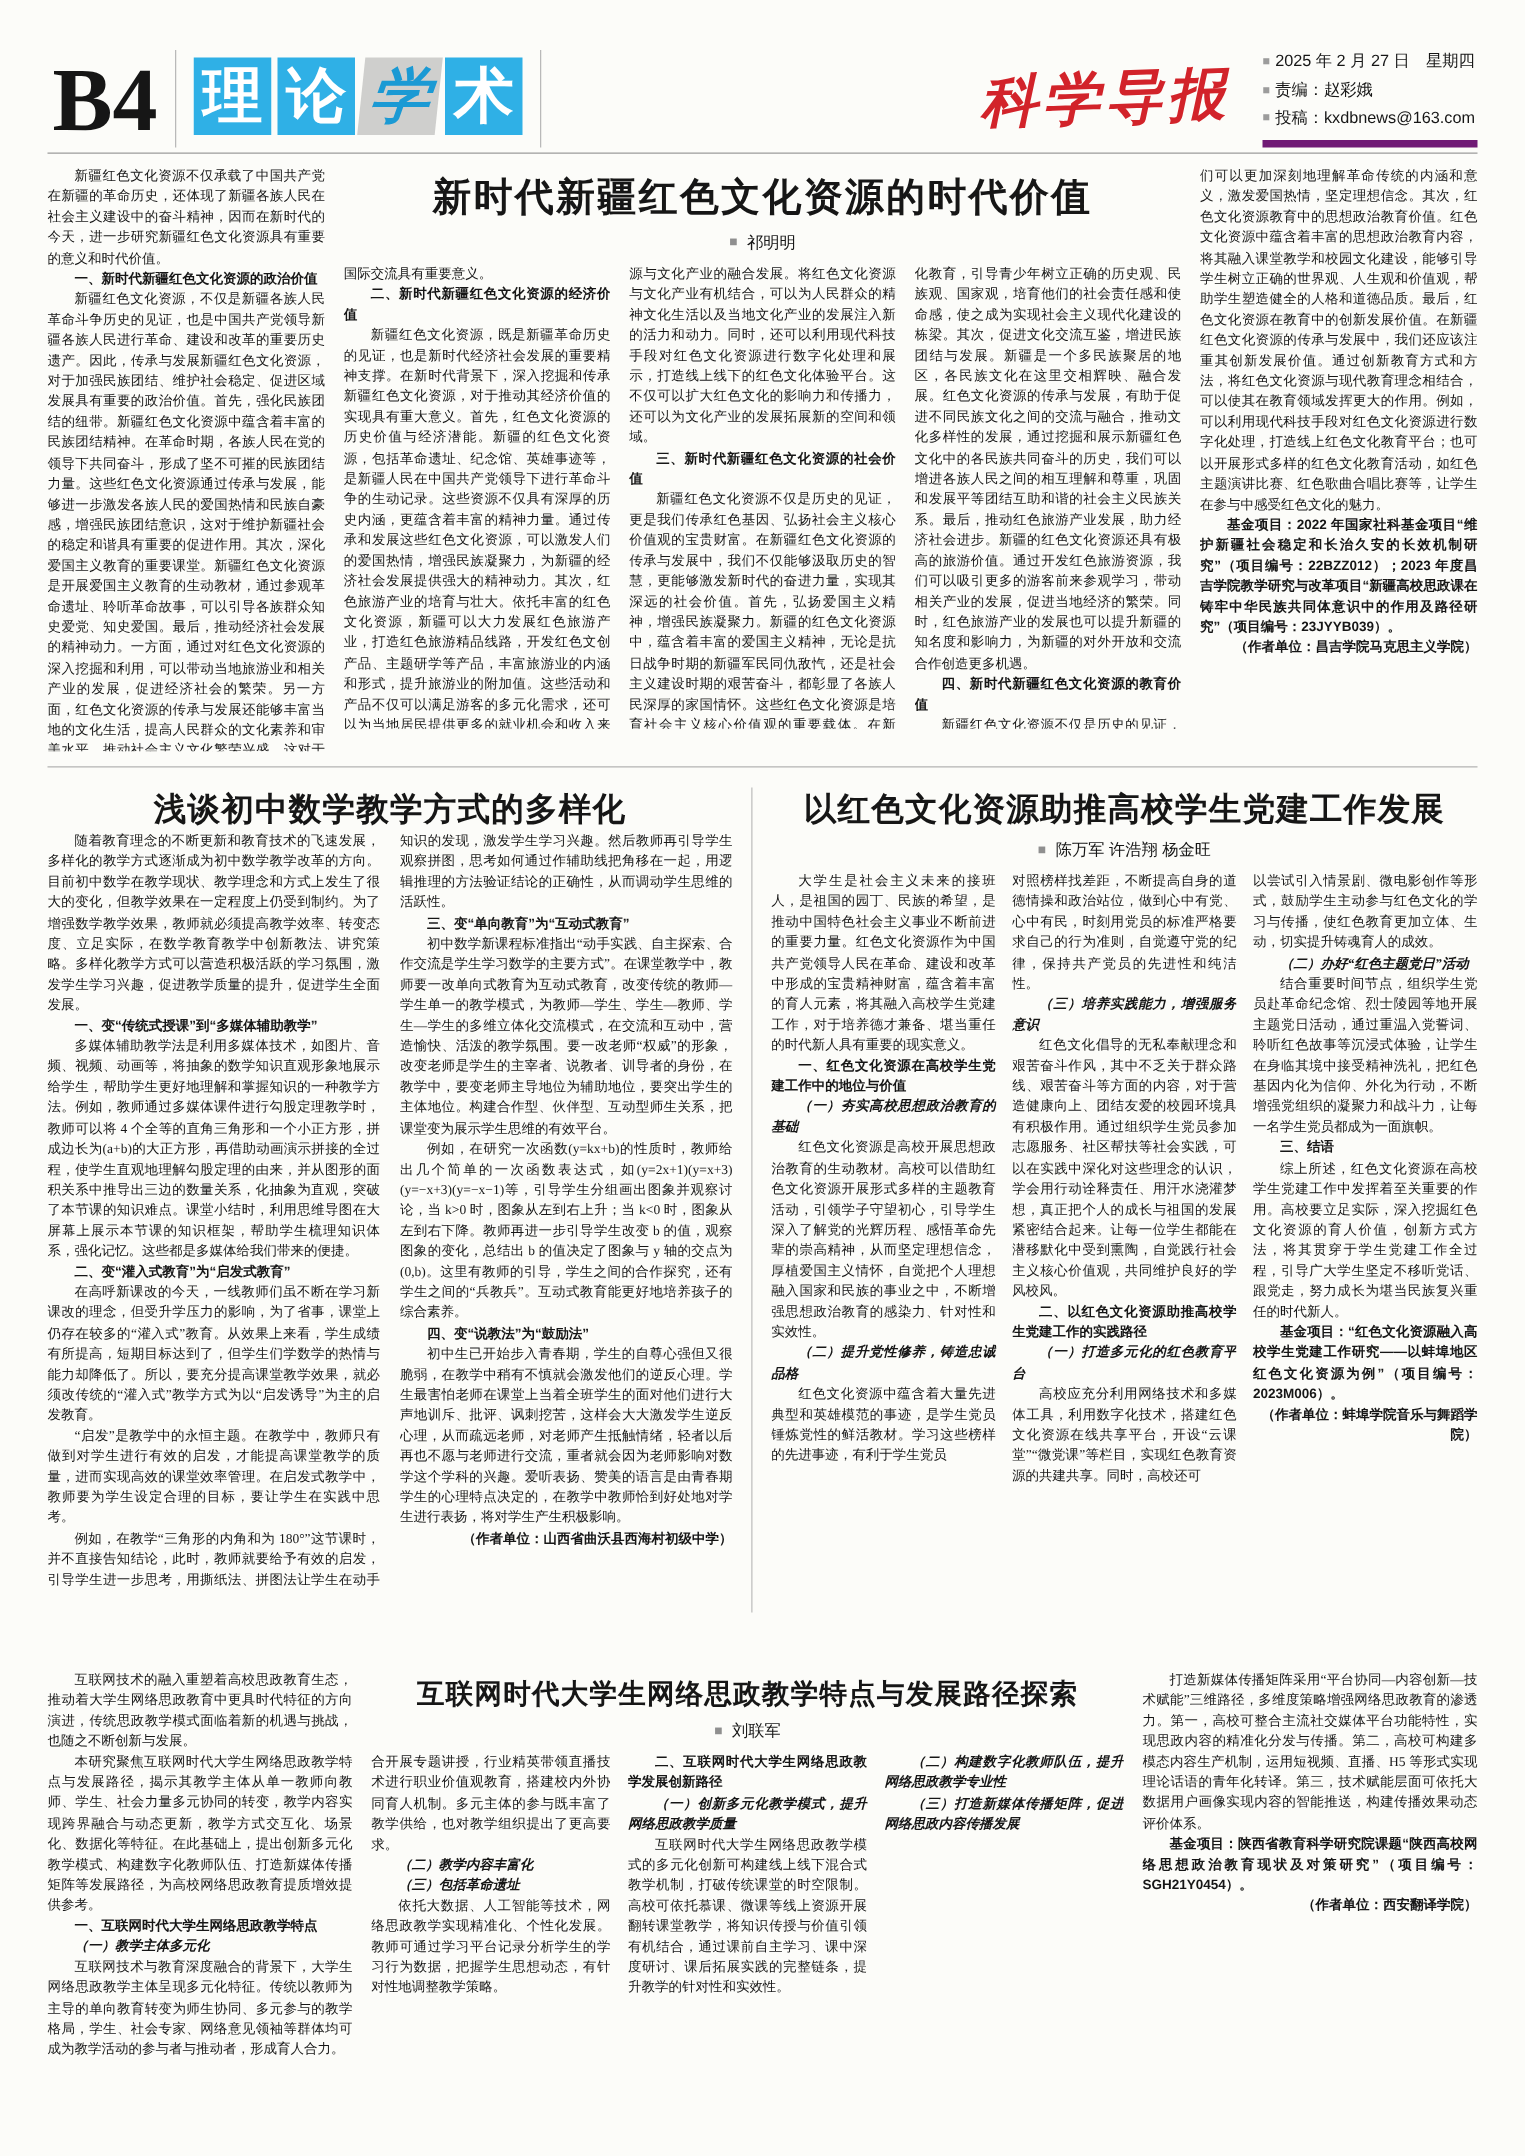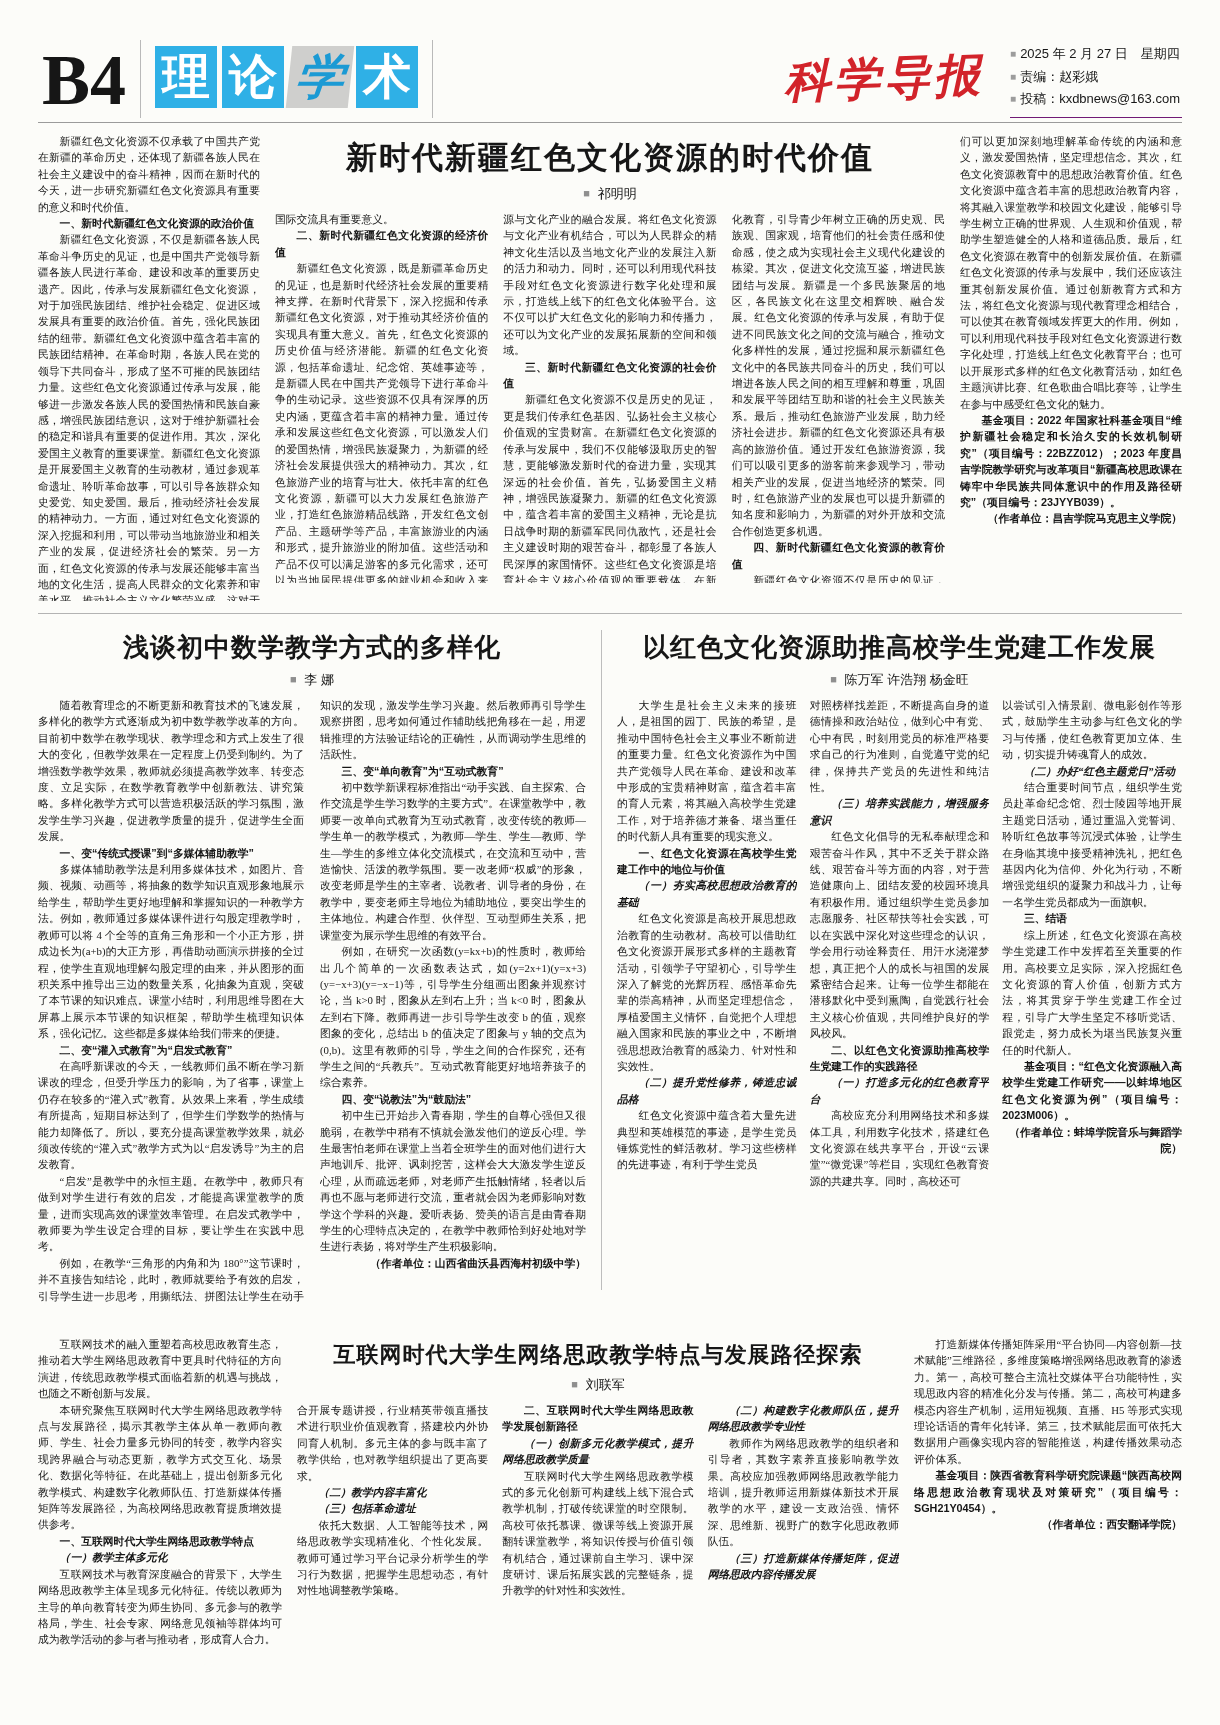--- a/index.html
+++ b/index.html
@@ -6,21 +6,21 @@
   body{width:1220px;height:1725px;background:#e8e8e4;font-family:"Liberation Serif",serif;}
   .page{position:relative;width:1220px;height:1725px;box-sizing:border-box;background:#fcfcf9;padding:26px 38px 20px;overflow:hidden;color:#161616;}
   
   .hdr{display:flex;align-items:flex-end;height:92px;}
   .pagenum{font-size:72px;font-weight:bold;font-family:"Liberation Serif",serif;line-height:.95;padding:0 14px 4px 4px;}
   .tiles{display:flex;gap:5px;padding:6px 14px 10px;border-left:1px solid #b9b9b9;border-right:1px solid #b9b9b9;}
   .tile{width:62px;height:62px;display:flex;align-items:center;justify-content:center;font-size:48px;font-weight:bold;color:#fff;background:#2fb0e6;font-family:"Liberation Sans",sans-serif;}
   .tile.script{background:#cfcfcd;color:#1b9ad4;font-style:italic;transform:skew(-6deg);font-family:"Liberation Serif",serif;}
   .hdr-right{margin-left:auto;display:flex;align-items:flex-end;gap:26px;}
   .masthead{color:#d2232a;font-size:46px;font-weight:bold;font-style:italic;letter-spacing:4px;transform:rotate(-2deg);padding-bottom:8px;font-family:"Liberation Serif",serif;}
-  .pressinfo{font-size:13px;line-height:1.75;padding:0 2px 6px 0;border-bottom:1px solid #701a75;font-family:"Liberation Sans",sans-serif;}
+  .pressinfo{font-size:13px;line-height:1.75;padding:0 2px 6px 0;border-bottom:6px solid #701a75;font-family:"Liberation Sans",sans-serif;}
   .sq{color:#9c9c9c;font-size:10px;vertical-align:1px;margin-right:4px;}
   .hdr-rule{border:none;border-top:1px solid #9b9b9b;margin:4px 0 10px;}
   
   .p{margin:0;text-indent:2em;font-size:10.8px;line-height:1.52;text-align:justify;}
   .p.cont{text-indent:0;}
   .p.head{font-weight:bold;font-family:"Liberation Sans",sans-serif;}
   .p.subhead{font-weight:bold;font-style:italic;}
   .p.fund{font-weight:bold;font-family:"Liberation Sans",sans-serif;}
   .p.unit{text-align:right;text-indent:0;font-weight:bold;}
   .col{overflow:hidden;}
@@ -100,21 +100,20 @@
         <p class="p fund">基金项目：2022 年国家社科基金项目“维护新疆社会稳定和长治久安的长效机制研究”（项目编号：22BZZ012）；2023 年度昌吉学院教学研究与改革项目“新疆高校思政课在铸牢中华民族共同体意识中的作用及路径研究”（项目编号：23JYYB039）。</p>
         <p class="p unit">（作者单位：昌吉学院马克思主义学院）</p>
       </div>
   </div>
 
   <hr class="rule-h">
 
   <div class="mid">
     <div>
       <div class="art-headline">浅谈初中数学教学方式的多样化</div>
-      <div class="byline"><span class="sq">■</span> <span>李 娜</span></div>
       <div class="a2-cols">
         <div class="col">
             <p class="p normal">随着教育理念的不断更新和教育技术的飞速发展，多样化的教学方式逐渐成为初中数学教学改革的方向。目前初中数学在教学现状、教学理念和方式上发生了很大的变化，但教学效果在一定程度上仍受到制约。为了增强数学教学效果，教师就必须提高教学效率、转变态度、立足实际，在数学教育教学中创新教法、讲究策略。多样化教学方式可以营造积极活跃的学习氛围，激发学生学习兴趣，促进教学质量的提升，促进学生全面发展。</p>
             <p class="p head">一、变“传统式授课”到“多媒体辅助教学”</p>
             <p class="p normal">多媒体辅助教学法是利用多媒体技术，如图片、音频、视频、动画等，将抽象的数学知识直观形象地展示给学生，帮助学生更好地理解和掌握知识的一种教学方法。例如，教师通过多媒体课件进行勾股定理教学时，教师可以将 4 个全等的直角三角形和一个小正方形，拼成边长为(a+b)的大正方形，再借助动画演示拼接的全过程，使学生直观地理解勾股定理的由来，并从图形的面积关系中推导出三边的数量关系，化抽象为直观，突破了本节课的知识难点。课堂小结时，利用思维导图在大屏幕上展示本节课的知识框架，帮助学生梳理知识体系，强化记忆。这些都是多媒体给我们带来的便捷。</p>
             <p class="p head">二、变“灌入式教育”为“启发式教育”</p>
             <p class="p normal">在高呼新课改的今天，一线教师们虽不断在学习新课改的理念，但受升学压力的影响，为了省事，课堂上仍存在较多的“灌入式”教育。从效果上来看，学生成绩有所提高，短期目标达到了，但学生们学数学的热情与能力却降低了。所以，要充分提高课堂教学效果，就必须改传统的“灌入式”教学方式为以“启发诱导”为主的启发教育。</p>
             <p class="p normal">“启发”是教学中的永恒主题。在教学中，教师只有做到对学生进行有效的启发，才能提高课堂教学的质量，进而实现高效的课堂效率管理。在启发式教学中，教师要为学生设定合理的目标，要让学生在实践中思考。</p>
             <p class="p normal">例如，在教学“三角形的内角和为 180°”这节课时，并不直接告知结论，此时，教师就要给予有效的启发，引导学生进一步思考，用撕纸法、拼图法让学生在动手操作中经历</p>
           </div>
@@ -181,21 +180,20 @@
             <p class="p subhead">（三）包括革命遗址</p>
             <p class="p normal">依托大数据、人工智能等技术，网络思政教学实现精准化、个性化发展。教师可通过学习平台记录分析学生的学习行为数据，把握学生思想动态，有针对性地调整教学策略。</p>
           </div>
         <div class="col">
             <p class="p head">二、互联网时代大学生网络思政教学发展创新路径</p>
             <p class="p subhead">（一）创新多元化教学模式，提升网络思政教学质量</p>
             <p class="p normal">互联网时代大学生网络思政教学模式的多元化创新可构建线上线下混合式教学机制，打破传统课堂的时空限制。高校可依托慕课、微课等线上资源开展翻转课堂教学，将知识传授与价值引领有机结合，通过课前自主学习、课中深度研讨、课后拓展实践的完整链条，提升教学的针对性和实效性。</p>
           </div>
         <div class="col">
             <p class="p subhead">（二）构建数字化教师队伍，提升网络思政教学专业性</p>
-            <p class="p normal">教师作为网络思政教学的组织者和引导者，其数字素养直接影响教学效果。高校应加强教师网络思政教学能力培训，提升教师运用新媒体新技术开展教学的水平，建设一支政治强、情怀深、思维新、视野广的数字化思政教师队伍。</p>
             <p class="p subhead">（三）打造新媒体传播矩阵，促进网络思政内容传播发展</p>
           </div>
       </div>
     </div>
     <div class="col side">
         <p class="p normal">打造新媒体传播矩阵采用“平台协同—内容创新—技术赋能”三维路径，多维度策略增强网络思政教育的渗透力。第一，高校可整合主流社交媒体平台功能特性，实现思政内容的精准化分发与传播。第二，高校可构建多模态内容生产机制，运用短视频、直播、H5 等形式实现理论话语的青年化转译。第三，技术赋能层面可依托大数据用户画像实现内容的智能推送，构建传播效果动态评价体系。</p>
         <p class="p fund">基金项目：陕西省教育科学研究院课题“陕西高校网络思想政治教育现状及对策研究”（项目编号：SGH21Y0454）。</p>
         <p class="p unit">（作者单位：西安翻译学院）</p>
       </div>
   </div>

